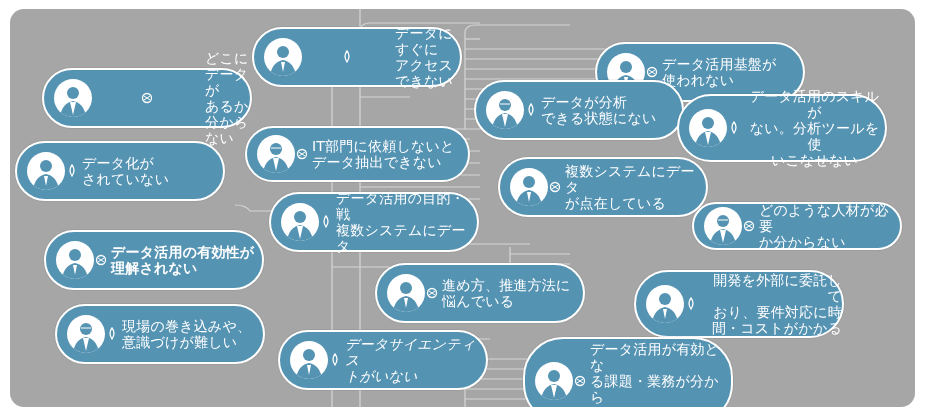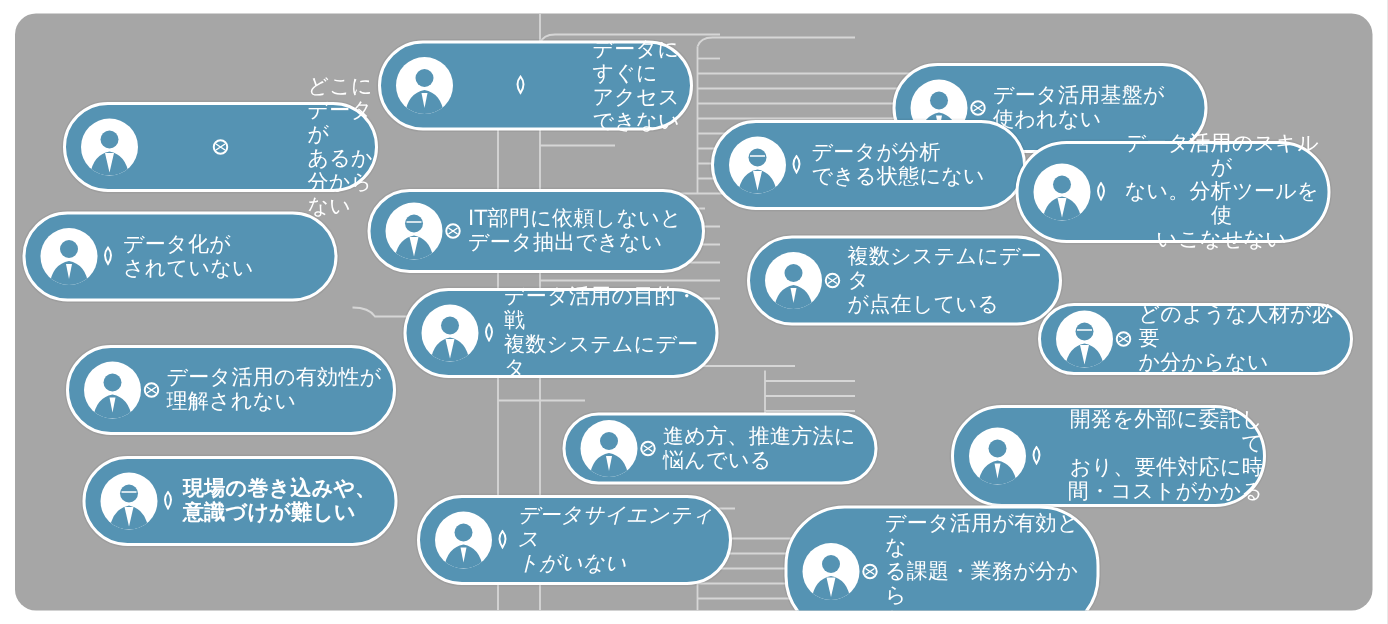--- a/index.html
+++ b/index.html
@@ -218,37 +218,37 @@
         </svg>
     </span>
     <svg class="worry" viewBox="0 0 12 14">
         <circle cx="6" cy="7" r="4.5" fill="none" stroke="#fff" stroke-width="1.3"></circle>
         <path d="M3 5 L9 9 M3 9 L9 5" stroke="#fff" stroke-width="1"></path>
       </svg>
     <span class="txt">どのような人材が必要
 か分からない</span>
   </div>
 
-  <div class="bubble" style="left:34px;top:221px;width:220px;height:60px;">
+  <div class="bubble" style="left:34px;top:221px;width:220px;height:60px;font-weight:bold;">
     <span class="avatar">
       <svg width="38" height="38" viewBox="0 0 38 38">
           <circle cx="19" cy="14" r="6" fill="#5593b3"></circle>
           <path d="M6 38 Q8 24 19 22 Q30 24 32 38 Z" fill="#5593b3"></path>
           <path d="M17 24 L19 34 L21 24 Z" fill="#fff"></path>
         </svg>
     </span>
     <svg class="worry" viewBox="0 0 12 14">
         <circle cx="6" cy="7" r="4.5" fill="none" stroke="#fff" stroke-width="1.3"></circle>
         <path d="M3 5 L9 9 M3 9 L9 5" stroke="#fff" stroke-width="1"></path>
       </svg>
     <span class="txt">データ活用の有効性が
 理解されない</span>
   </div>
 
-  <div class="bubble" style="left:365px;top:266px;width:210px;height:48px;">
+  <div class="bubble" style="left:365px;top:254px;width:210px;height:60px;">
     <span class="avatar">
       <svg width="38" height="38" viewBox="0 0 38 38">
           <circle cx="19" cy="14" r="6" fill="#5593b3"></circle>
           <path d="M6 38 Q8 24 19 22 Q30 24 32 38 Z" fill="#5593b3"></path>
           <path d="M17 24 L19 34 L21 24 Z" fill="#fff"></path>
         </svg>
     </span>
     <svg class="worry" viewBox="0 0 12 14">
         <circle cx="6" cy="7" r="4.5" fill="none" stroke="#fff" stroke-width="1.3"></circle>
         <path d="M3 5 L9 9 M3 9 L9 5" stroke="#fff" stroke-width="1"></path>
@@ -266,21 +266,21 @@
         </svg>
     </span>
     <svg class="worry" viewBox="0 0 12 14">
         <path d="M6 1 Q10 6 6 12 Q2 6 6 1Z" fill="none" stroke="#fff" stroke-width="1.3"></path>
       </svg>
     <span class="txt">開発を外部に委託して
 おり、要件対応に時
 間・コストがかかる</span>
   </div>
 
-  <div class="bubble" style="left:45px;top:295px;width:210px;height:60px;font-weight:bold;">
+  <div class="bubble" style="left:45px;top:295px;width:210px;height:60px;">
     <span class="avatar">
       <svg width="38" height="38" viewBox="0 0 38 38">
           <circle cx="19" cy="14" r="6" fill="#5593b3"></circle>
           <path d="M14 13 H24" stroke="#fff" stroke-width="1"></path>
           <path d="M6 38 Q8 24 19 22 Q30 24 32 38 Z" fill="#5593b3"></path>
           <path d="M16 23 L19 36 L22 23 Z" fill="#fff"></path>
         </svg>
     </span>
     <svg class="worry" viewBox="0 0 12 14">
         <path d="M6 1 Q10 6 6 12 Q2 6 6 1Z" fill="none" stroke="#fff" stroke-width="1.3"></path>

